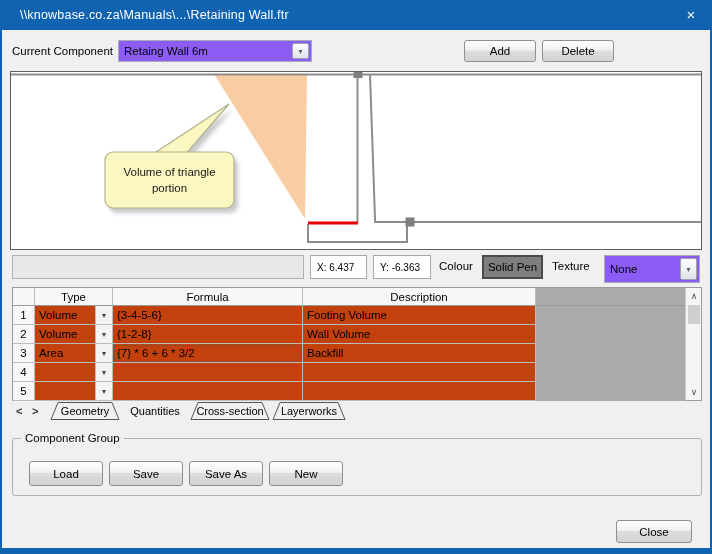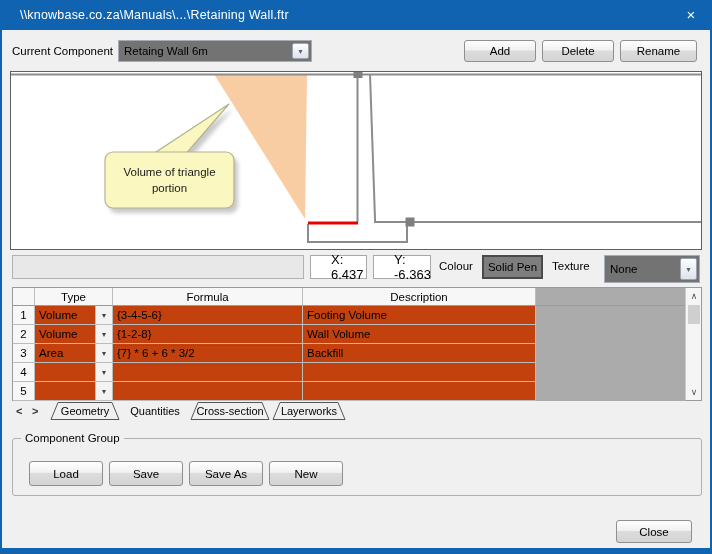--- a/index.html
+++ b/index.html
@@ -7,30 +7,30 @@
   #win { position:relative; width:712px; height:554px; background:#0f63b1; overflow:hidden; }
   #titlebar { position:absolute; left:0; top:0; width:712px; height:14px; background:#0f63b1; color:#fff; }
   #title-text { position:absolute; left:20px; top:8px; font-size:12.5px; letter-spacing:.2px; }
   #close-x { position:absolute; right:12px; top:6px; font-size:15px; width:18px; height:18px; text-align:center; cursor:default; }
   #body { position:absolute; left:2px; top:30px; width:708px; height:518px; background:#f0f0f0; }
   .lbl { position:absolute; font-size:11.5px; color:#000; }
   .btn { position:absolute; height:22px; font-size:11.5px; color:#000; text-align:center;
          border:1px solid #8f8f8f; border-radius:3px;
          background:linear-gradient(#ffffff, #f1f1f1 45%, #dcdcdc 50%, #d4d4d4);
          display:flex; align-items:center; justify-content:center; }
-  .combo { position:absolute; background:#737373; border:1px solid #a5acb5; display:flex; align-items:center; }
+  .combo { position:absolute; background:#8b5cf6; border:1px solid #a5acb5; display:flex; align-items:center; }
   .combo .val { flex:1; font-size:11.5px; padding-left:5px; white-space:nowrap; overflow:hidden; }
   .combo .drop { width:17px; height:calc(100% - 4px); margin-right:2px; border:1px solid #9aa4b0; border-radius:2px;
                  background:linear-gradient(#fdfdfd,#dfe3ea); font-size:8px; color:#5a6270;
                  display:flex; align-items:center; justify-content:center; }
   #canvas { position:absolute; left:8px; top:41px; width:692px; height:179px; background:#fff; border:1px solid #5f5f5f; }
   #statusrow { position:absolute; top:225px; left:0; width:708px; height:26px; }
   .sunken { position:absolute; background:#e8e8e8; border:1px solid #b2b2b2; }
-  .coordbox { position:absolute; background:#fff; border:1px solid #a8a8a8; font-size:13px;
-              display:flex; align-items:center; padding-left:20px; }
+  .coordbox { position:absolute; background:#fff; border:1px solid #a8a8a8; font-size:10px;
+              display:flex; align-items:center; padding-left:6px; }
   #solidpen { position:absolute; background:#7e7e7e; border:2px solid #4a4a4a; font-size:11.5px; color:#000;
               display:flex; align-items:center; justify-content:center; }
   
   #grid { position:absolute; left:10px; top:257px; width:690px; height:114px; border:1px solid #9a9a9a; background:#c2410c; font-size:11.5px; }
   .g-row { display:flex; height:19px; }
   .g-head { height:18px; background:#f7f7f7; }
   .g-cell { border-right:1px solid #bcbcbc; border-bottom:1px solid #bcbcbc; display:flex; align-items:center;
             padding:0 4px; white-space:nowrap; overflow:hidden; }
   .g-head .g-cell { justify-content:center; border-bottom:1px solid #9a9a9a; }
   .c-num { width:22px; justify-content:center; background:#f7f7f7; }
@@ -65,21 +65,20 @@
 
   <div id="body">
 
     <span class="lbl" style="left:10px; top:15px;">Current Component</span>
     <div class="combo" style="left:116px; top:10px; width:194px; height:22px;">
       <span class="val">Retaing Wall 6m</span>
       <span class="drop">▾</span>
     </div>
     <div class="btn" style="left:540px; top:10px; width:72px;">Delete</div>
     <div class="btn" style="left:462px; top:10px; width:72px;">Add</div>
-    <div class="btn" style="left:618px; top:10px; width:77px;">Rename</div>
 
     <div id="canvas">
       <svg width="690" height="177" viewBox="0 0 690 177">
         <defs>
           <filter id="sh" x="-20%" y="-20%" width="140%" height="140%">
             <feGaussianBlur stdDeviation="2"></feGaussianBlur>
           </filter>
         </defs>
 
         <polygon points="203,2 296,2 294,147" fill="#f9cda4"></polygon>

